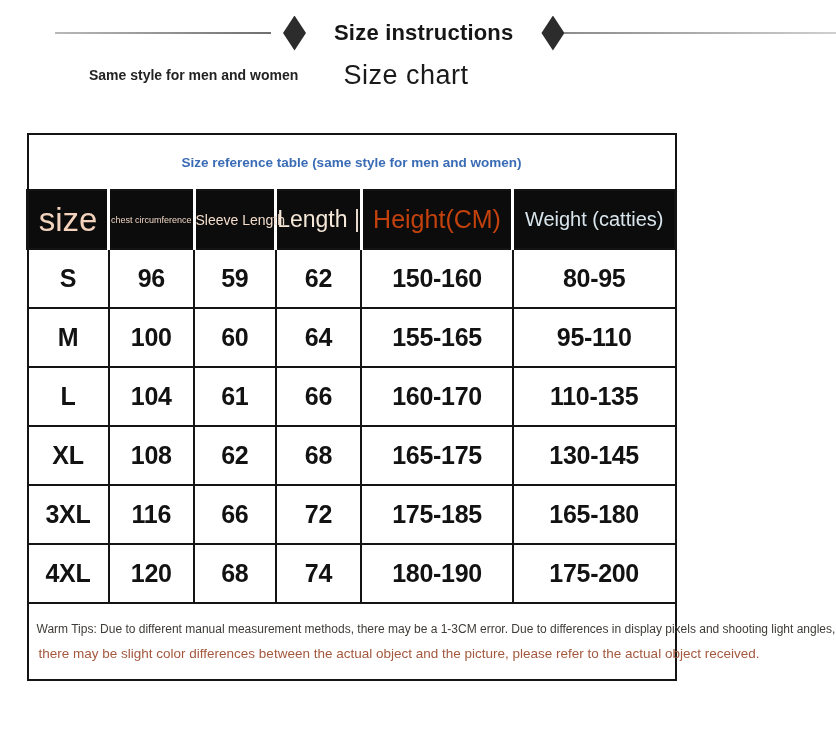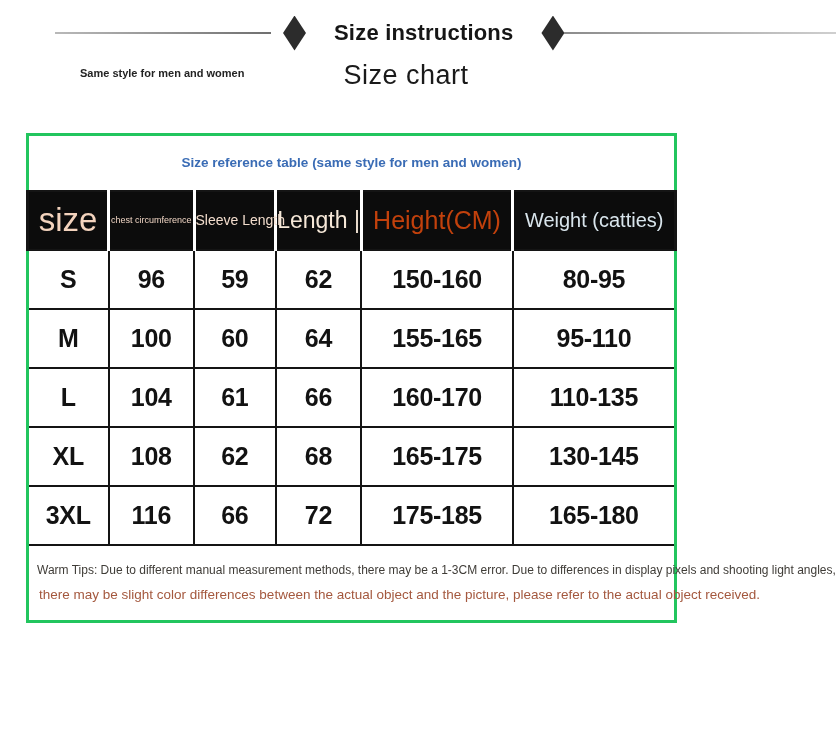--- a/index.html
+++ b/index.html
@@ -24,34 +24,34 @@
     width:23px; height:35px; background:#2c2c2c; flex:0 0 auto;
     clip-path:polygon(50% 0,100% 50%,50% 100%,0 50%);
   }
   .diamond-left  { margin-left:12px; }
   .banner-title {
     font-size:22px; font-weight:700; color:#161616;
     margin:0 28px; letter-spacing:.2px; white-space:nowrap;
   }
 
   .tagline {
-    position:absolute; top:67px; left:80px;
-    font-size:11px; font-weight:700; color:#232323;
+    position:absolute; top:67px; left:89px;
+    font-size:14px; font-weight:700; color:#232323;
   }
   .page-title {
     position:absolute; top:60px; left:0; width:812px;
     text-align:center; font-size:27px; font-weight:400; color:#1a1a1a;
     letter-spacing:.5px;
   }
 
   
   table.size-table {
     position:absolute; left:26px; top:133px; width:651px;
     border-collapse:collapse; table-layout:fixed;
-    border:3px solid #22c55e;
+    border:1px solid #22c55e;
   }
   .size-table td { border:2px solid #141414; text-align:center; vertical-align:middle; }
 
   .caption-cell {
     height:56px; background:#ffffff;
     color:#3a6cb5; font-size:13.5px; font-weight:700;
   }
 
   .size-table th {
     background:#0c0c0c; height:59px;
@@ -156,20 +156,28 @@
           <td>130-145</td>
         </tr>
         <tr>
           <td>3XL</td>
           <td>116</td>
           <td>66</td>
           <td>72</td>
           <td>175-185</td>
           <td>165-180</td>
         </tr>
+        <tr>
+          <td>4XL</td>
+          <td>120</td>
+          <td>68</td>
+          <td>74</td>
+          <td>180-190</td>
+          <td>175-200</td>
+        </tr>
       </tbody>
     <tfoot>
       <tr>
         <td class="footer-cell" colspan="6">
           <div class="warm-line1">Warm Tips: Due to different manual measurement methods, there may be a 1-3CM error. Due to differences in display pixels and shooting light angles,</div>
           <div class="warm-line2">there may be slight color differences between the actual object and the picture, please refer to the actual object received.</div>
         </td>
       </tr>
     </tfoot>
   </table>

